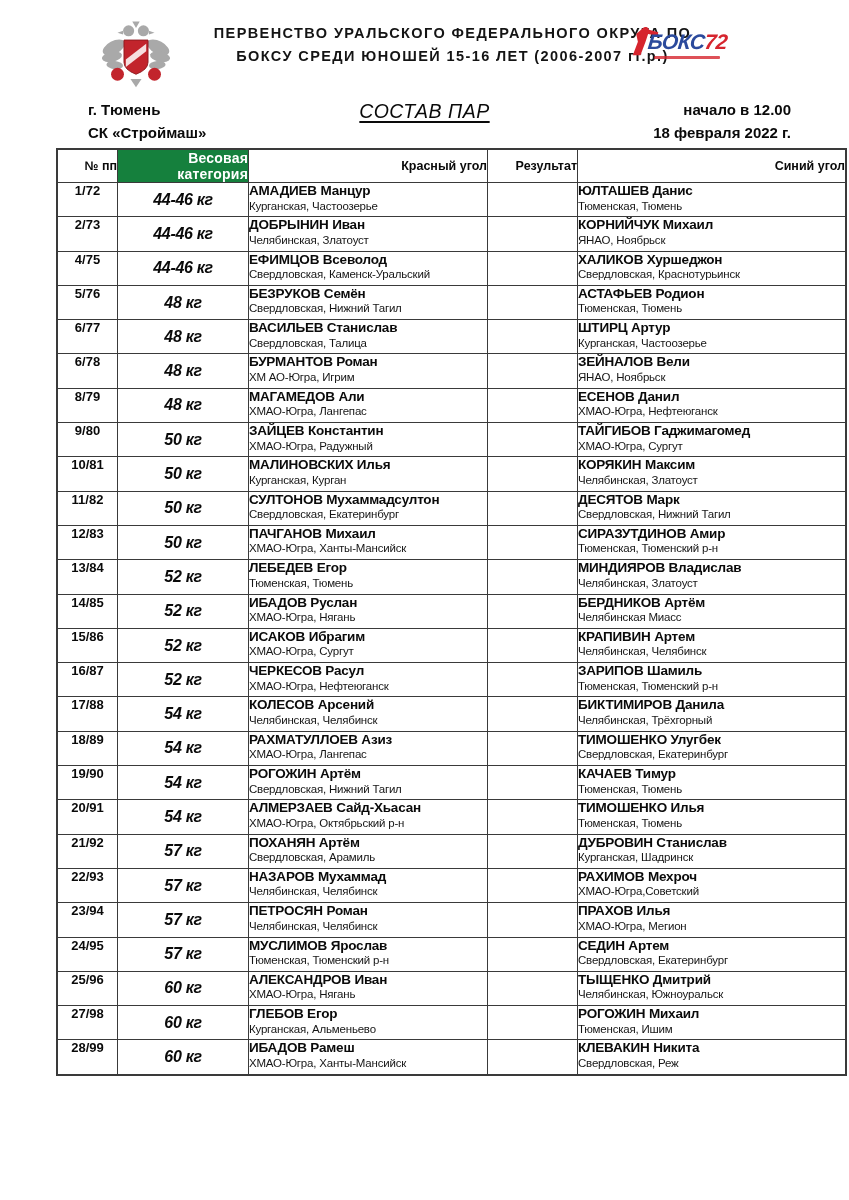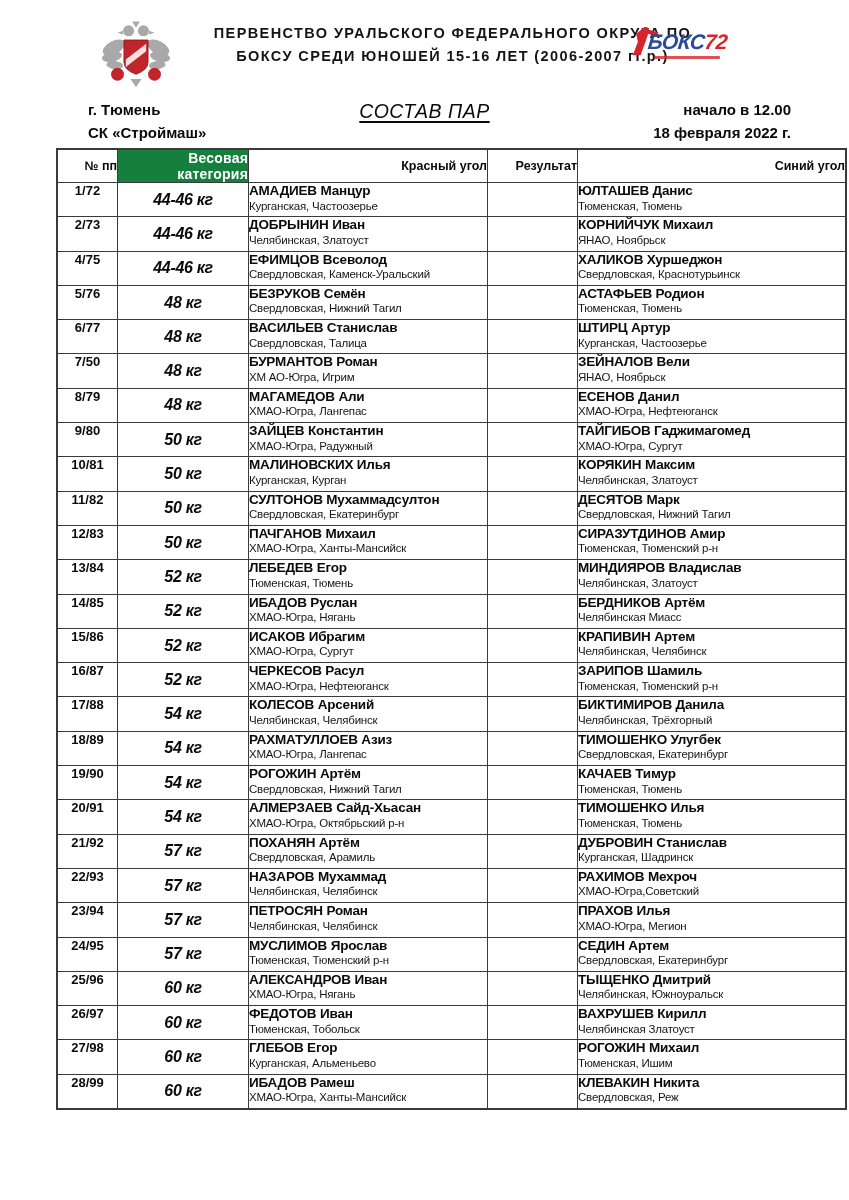--- a/index.html
+++ b/index.html
@@ -193,21 +193,21 @@
             <div class="boxer-region">Свердловская, Талица</div>
           </td>
           <td class="c-result"></td>
           <td class="c-corner">
             <div class="boxer-name">ШТИРЦ Артур</div>
             <div class="boxer-region">Курганская, Частоозерье</div>
           </td>
         </tr>
 
         <tr>
-          <td class="c-num">7/50</td>
+          <td class="c-num">6/78</td>
           <td class="c-weight">48 кг</td>
           <td class="c-corner">
             <div class="boxer-name">БУРМАНТОВ Роман</div>
             <div class="boxer-region">ХМ АО-Югра, Игрим</div>
           </td>
           <td class="c-result"></td>
           <td class="c-corner">
             <div class="boxer-name">ЗЕЙНАЛОВ Вели</div>
             <div class="boxer-region">ЯНАО, Ноябрьск</div>
           </td>
@@ -458,33 +458,20 @@
             <div class="boxer-name">АЛЕКСАНДРОВ Иван</div>
             <div class="boxer-region">ХМАО-Югра, Нягань</div>
           </td>
           <td class="c-result"></td>
           <td class="c-corner">
             <div class="boxer-name">ТЫЩЕНКО Дмитрий</div>
             <div class="boxer-region">Челябинская, Южноуральск</div>
           </td>
         </tr>
 
-        <tr>
-          <td class="c-num">26/97</td>
-          <td class="c-weight">60 кг</td>
-          <td class="c-corner">
-            <div class="boxer-name">ФЕДОТОВ Иван</div>
-            <div class="boxer-region">Тюменская, Тобольск</div>
-          </td>
-          <td class="c-result"></td>
-          <td class="c-corner">
-            <div class="boxer-name">ВАХРУШЕВ Кирилл</div>
-            <div class="boxer-region">Челябинская Златоуст</div>
-          </td>
-        </tr>
 
         <tr>
           <td class="c-num">27/98</td>
           <td class="c-weight">60 кг</td>
           <td class="c-corner">
             <div class="boxer-name">ГЛЕБОВ Егор</div>
             <div class="boxer-region">Курганская, Альменьево</div>
           </td>
           <td class="c-result"></td>
           <td class="c-corner">

